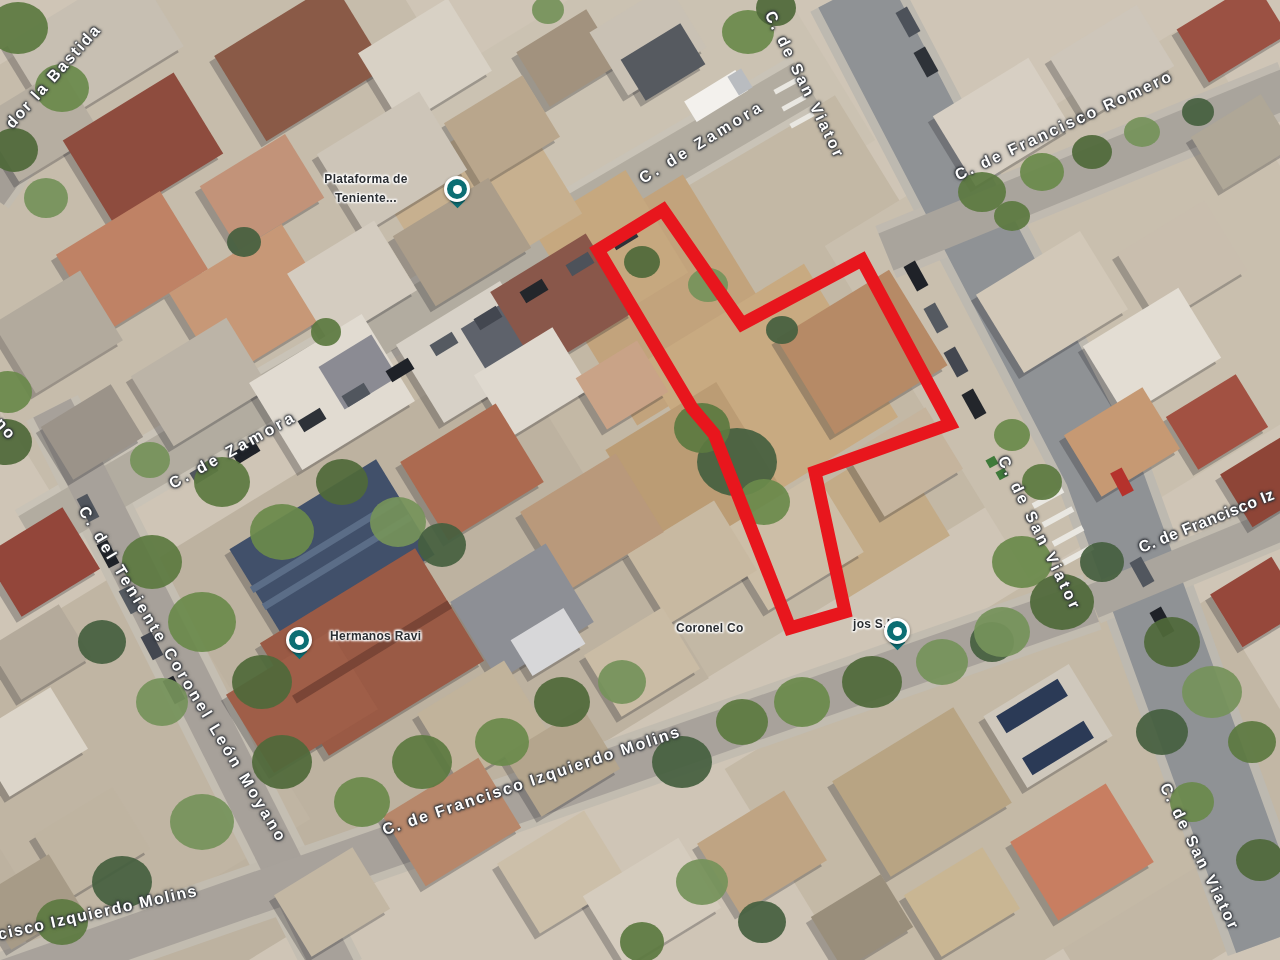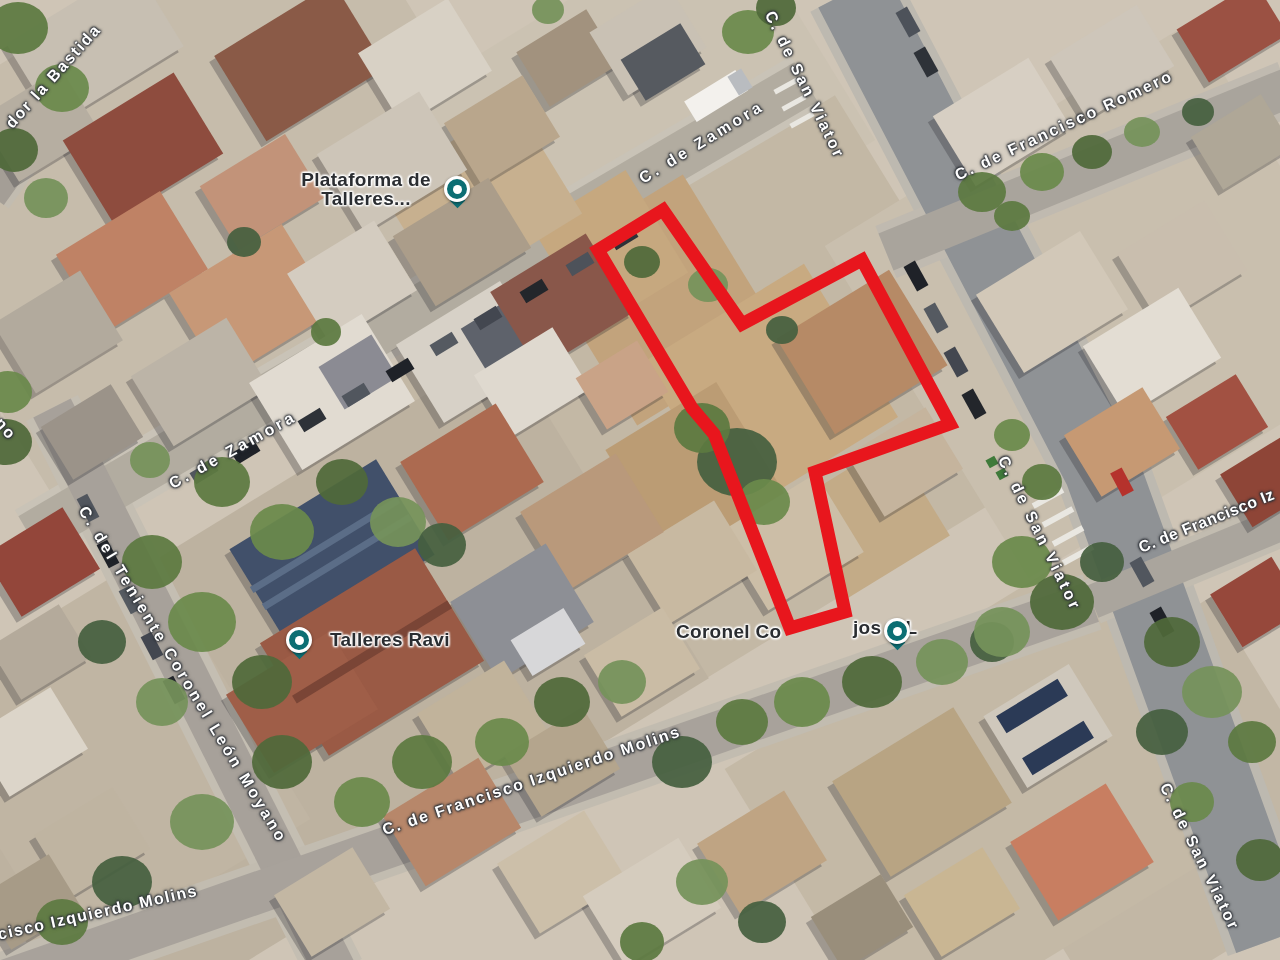--- a/index.html
+++ b/index.html
@@ -20,21 +20,21 @@
   #lbl-zamora-west{left:166px;top:477px;transform:rotate(-29deg);letter-spacing:3.5px;}
   #lbl-moyano{left:90px;top:503px;transform:rotate(59deg);letter-spacing:3px;}
   #lbl-ano{left:-2px;top:406px;transform:rotate(50deg);}
   #lbl-molins{left:380px;top:822px;transform:rotate(-18.5deg);}
   #lbl-molins-sw{left:-4px;top:926px;transform:rotate(-12.5deg);letter-spacing:1.5px;}
   #lbl-sv-mid{left:1010px;top:453px;transform:rotate(64deg);letter-spacing:3px;}
   #lbl-fiz{left:1136px;top:540px;transform:rotate(-22deg);letter-spacing:.5px;}
   #lbl-sv-bot{left:1172px;top:780px;transform:rotate(64deg);letter-spacing:2.5px;}
 
   .poi-label{position:absolute;z-index:4;white-space:nowrap;color:#2a2d31;
-    font-weight:700;font-size:19px;letter-spacing:.3px;
+    font-weight:700;font-size:12px;letter-spacing:.3px;
     text-shadow:0 0 3px #fff,0 0 3px #fff,1px 1px 2px #fff,-1px -1px 2px #fff,
                 1px -1px 2px #fff,-1px 1px 2px #fff;}
   #poi-plataforma{left:291px;top:170px;width:150px;text-align:center;line-height:19px;}
   #poi-talleres{left:330px;top:629px;}
   #poi-hermanos-l{left:676px;top:621px;}
   #poi-hermanos-r{left:853px;top:617px;}
 
   .poi-pin{position:absolute;z-index:5;width:26px;height:26px;}
   #pin-plataforma{left:444px;top:176px;}
   #pin-talleres{left:286px;top:627px;}
@@ -325,23 +325,23 @@
   <div class="street-label" id="lbl-moyano">C. del Teniente Coronel León Moyano</div>
   <div class="street-label" id="lbl-ano">ano</div>
   <div class="street-label" id="lbl-molins">C. de Francisco Izquierdo Molins</div>
   <div class="street-label" id="lbl-molins-sw">cisco Izquierdo Molins</div>
   <div class="street-label" id="lbl-sv-mid">C. de San Viator</div>
   <div class="street-label" id="lbl-fiz">C. de Francisco Iz</div>
   <div class="street-label" id="lbl-sv-bot">C. de San Viator</div>
 
   <div class="poi-label" id="poi-plataforma">
     <div>Plataforma de</div>
-    <div>Talleres...</div>
+    <div>Teniente...</div>
   </div>
-  <div class="poi-label" id="poi-talleres">Talleres Ravi</div>
+  <div class="poi-label" id="poi-talleres">Hermanos Ravi</div>
   <div class="poi-label" id="poi-hermanos-l">Coronel Co</div>
   <div class="poi-label" id="poi-hermanos-r">jos S.L</div>
 
   <div class="poi-pin" id="pin-plataforma">
     <div class="pin-tail"></div>
     <div class="pin-body"></div>
     <div class="pin-dot"></div>
   </div>
   <div class="poi-pin" id="pin-talleres">
     <div class="pin-tail"></div>

